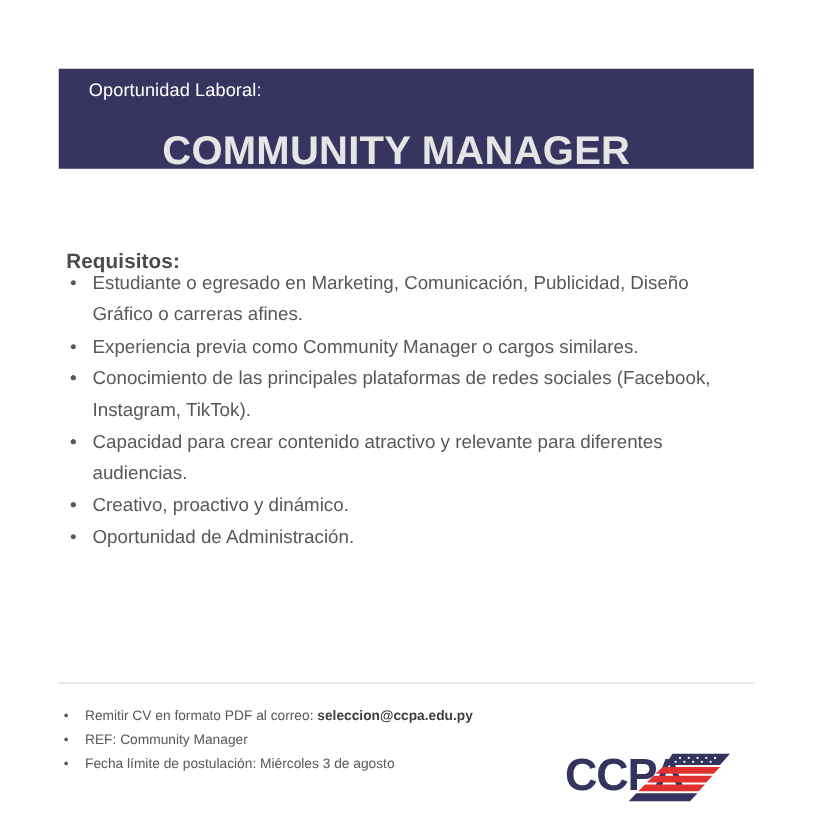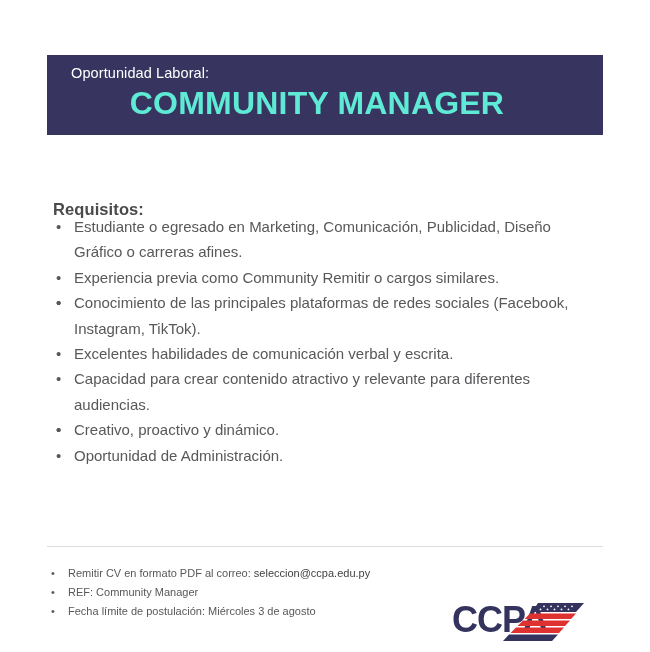--- a/index.html
+++ b/index.html
@@ -34,27 +34,27 @@
   }
   .banner-eyebrow {
     color: #ffffff;
     font-size: 14.5px;
     font-weight: 400;
     line-height: 1.25;
     padding-left: 24px;
     letter-spacing: 0.1px;
   }
   .banner-title {
-    color: #5eead4;
+    color: #e5e5e5;
     font-size: 32px;
     font-weight: bold;
     line-height: 1.12;
     text-align: center;
     letter-spacing: 0.2px;
-    margin-top: 4px;
+    margin-top: 21px;
   }
 
   
   .req-heading {
     position: absolute;
     left: 53px;
     top: 200px;
     font-size: 16.5px;
     font-weight: bold;
     color: #4a4a4a;
@@ -115,21 +115,21 @@
   }
   .footer-item .bullet {
     position: absolute;
     left: 4px;
     top: 0;
     font-size: 11px;
     line-height: 19px;
     color: #58585a;
   }
   .footer-item b {
-    font-weight: normal;
+    font-weight: bold;
     color: #3f3f42;
   }
 
   
   .logo {
     position: absolute;
     left: 452px;
     top: 598px;
     width: 152px;
     height: 46px;
@@ -148,32 +148,31 @@
 
   <div class="req-heading">Requisitos:</div>
 
   <ul class="req-list">
     <li class="req-item">
       <span class="bullet">•</span>
       <span>Estudiante o egresado en Marketing, Comunicación, Publicidad, Diseño Gráfico o carreras afines.</span>
     </li>
     <li class="req-item">
       <span class="bullet">•</span>
-      <span>Experiencia previa como Community Remitir o cargos similares.</span>
+      <span>Experiencia previa como Community Manager o cargos similares.</span>
     </li>
     <li class="req-item">
       <span class="bullet">•</span>
     </li>
     <li class="req-item">
       <span class="bullet">•</span>
       <span>Conocimiento de las principales plataformas de redes sociales (Facebook, Instagram, TikTok).</span>
     </li>
     <li class="req-item">
       <span class="bullet">•</span>
-      <span>Excelentes habilidades de comunicación verbal y escrita.</span>
     </li>
     <li class="req-item">
       <span class="bullet">•</span>
       <span>Capacidad para crear contenido atractivo y relevante para diferentes audiencias.</span>
     </li>
     <li class="req-item">
       <span class="bullet">•</span>
     </li>
     <li class="req-item">
       <span class="bullet">•</span>

